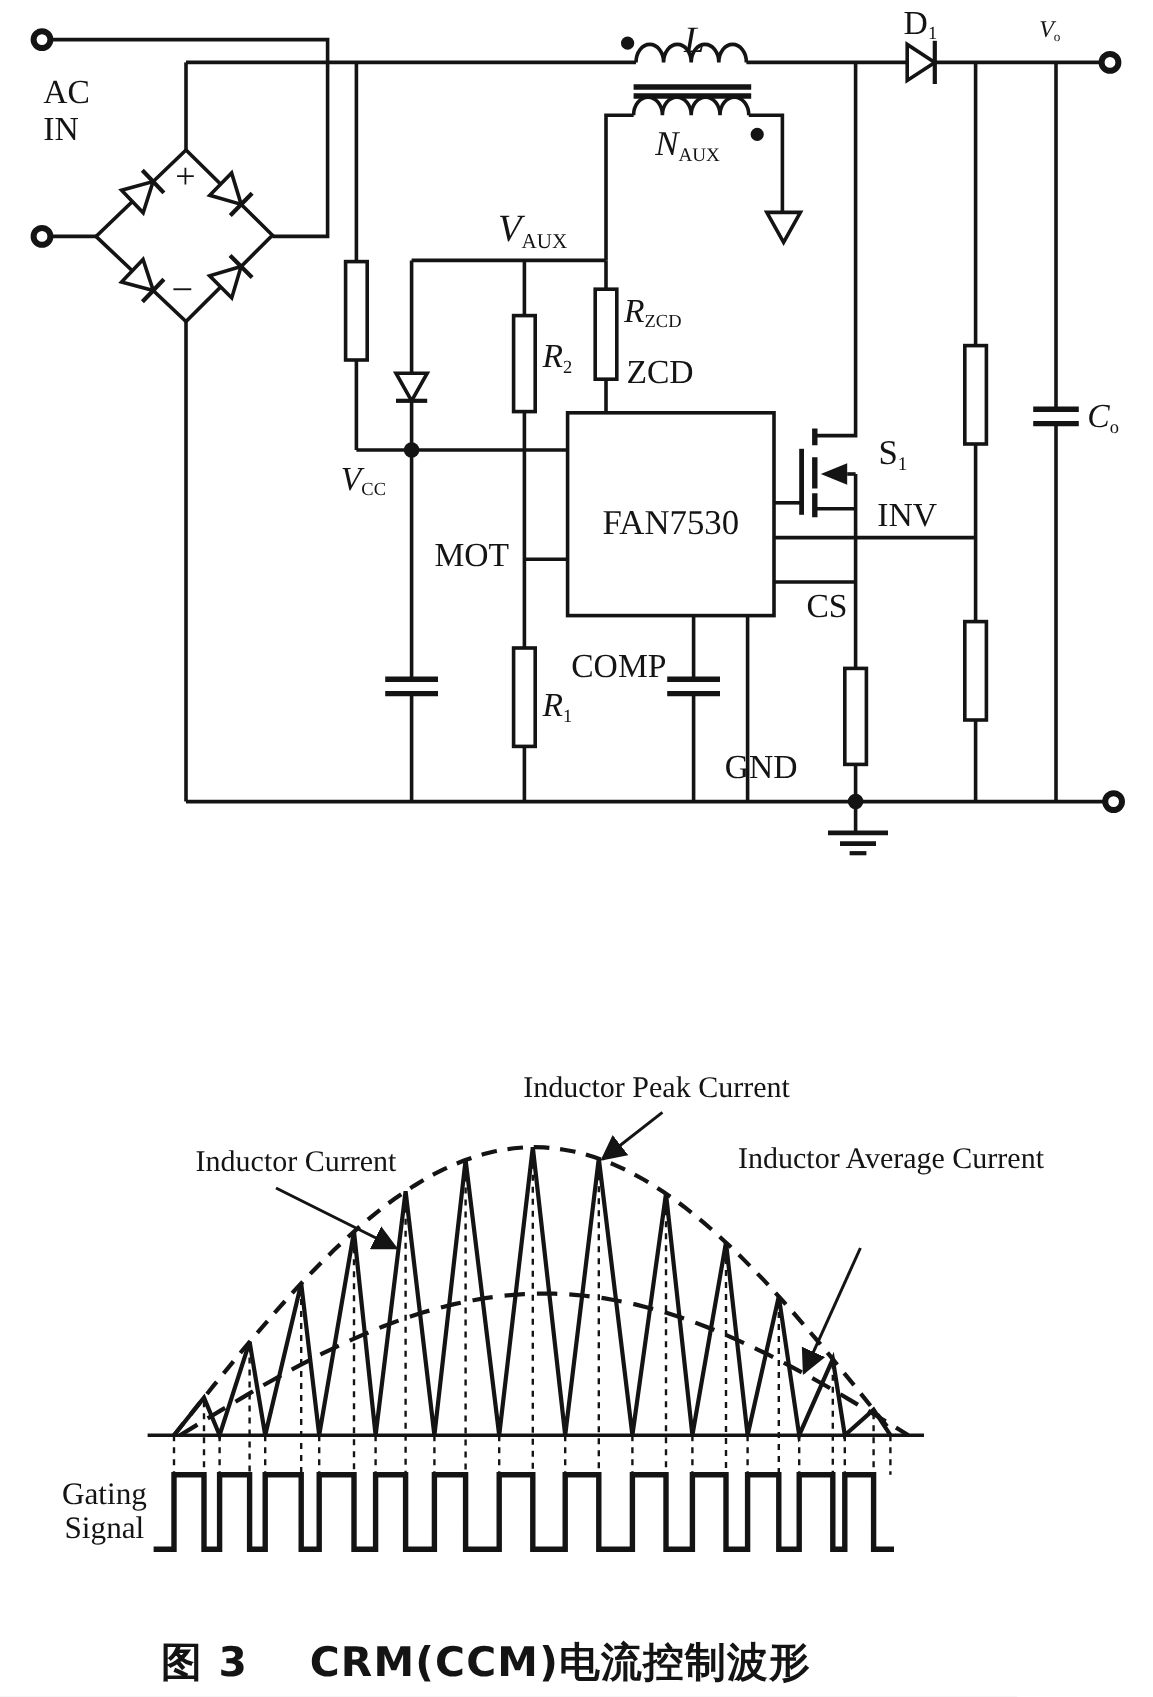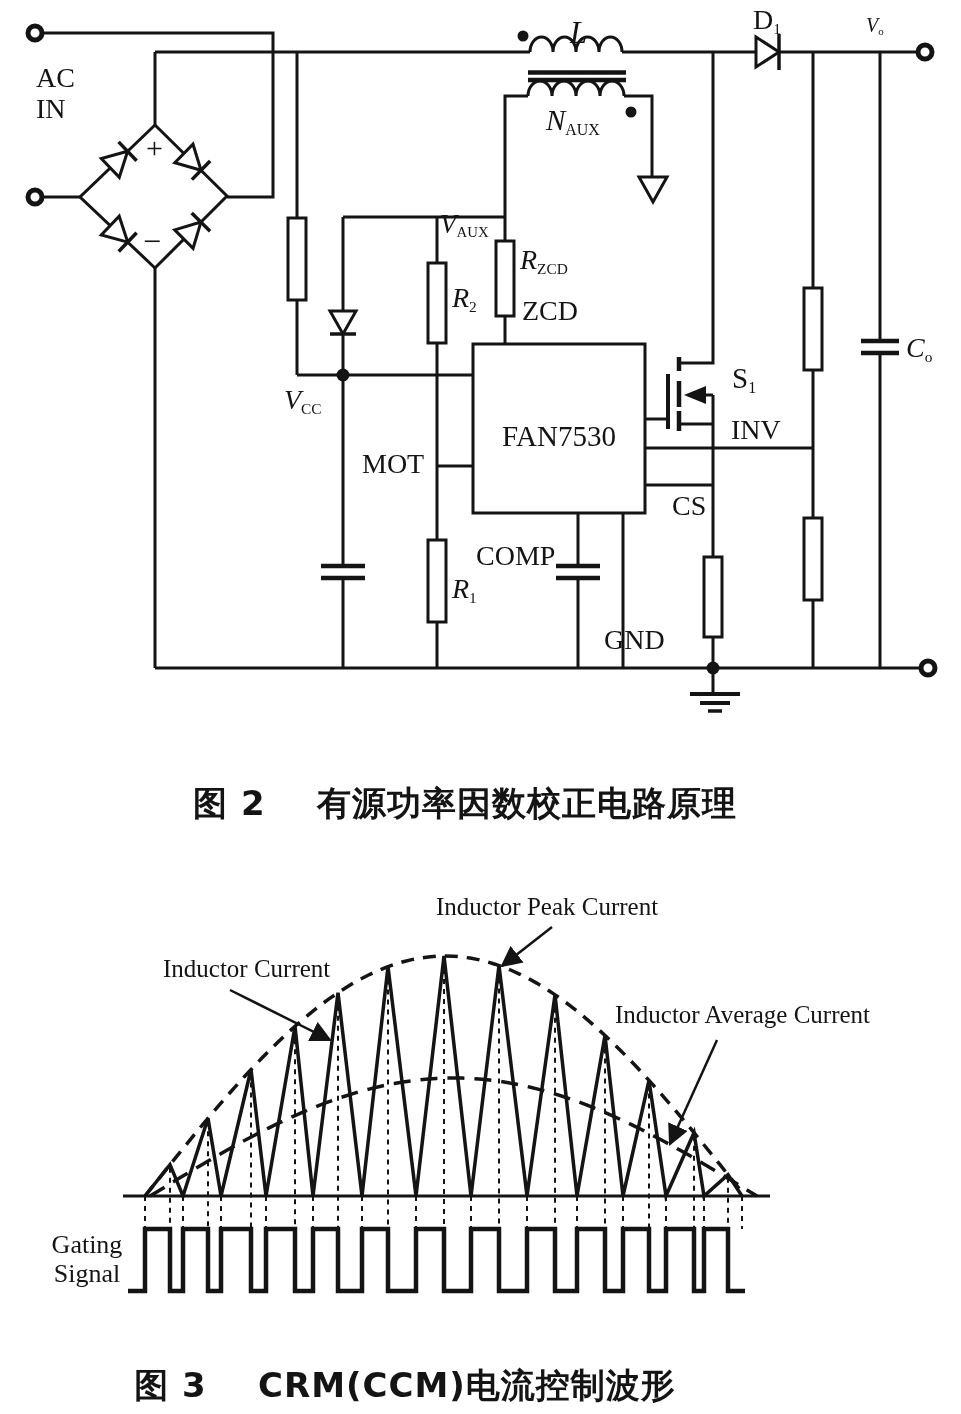--- a/index.html
+++ b/index.html
@@ -189,38 +189,37 @@
         <line class="ann-arrow" x1="717" y1="1040" x2="670" y2="1144" marker-end="url(#arw)"></line>
       </g>
     </g>
   </svg>
 
   <div class="lbl" style="left:36px;top:62px;font-size:28px;"><span>AC</span><br><span>IN</span></div>
   <div class="lbl" style="left:146px;top:131px;font-size:30px;">+</div>
   <div class="lbl" style="left:143px;top:224px;font-size:32px;">−</div>
   <div class="lbl it" style="left:570px;top:16px;font-size:31px;">L</div>
   <div class="lbl" style="left:546px;top:104px;font-size:29px;"><span class="it">N</span><sub>AUX</sub></div>
-  <div class="lbl" style="left:440px;top:173px;font-size:27px;margin-top:36px;"><span class="it">V</span><sub>AUX</sub></div>
+  <div class="lbl" style="left:415px;top:173px;font-size:32px;"><span class="it">V</span><sub>AUX</sub></div>
   <div class="lbl" style="left:753px;top:4px;font-size:28px;"><span>D</span><sub>1</sub></div>
   <div class="lbl" style="left:866px;top:14px;font-size:20px;"><span class="it">V</span><sub>o</sub></div>
   <div class="lbl" style="left:520px;top:244px;font-size:28px;"><span class="it">R</span><sub>ZCD</sub></div>
   <div class="lbl" style="left:522px;top:295px;font-size:28px;">ZCD</div>
   <div class="lbl" style="left:452px;top:282px;font-size:28px;"><span class="it">R</span><sub>2</sub></div>
   <div class="lbl" style="left:452px;top:573px;font-size:28px;"><span class="it">R</span><sub>1</sub></div>
   <div class="lbl" style="left:284px;top:384px;font-size:28px;"><span class="it">V</span><sub>CC</sub></div>
   <div class="lbl" style="left:473px;top:420px;width:172px;text-align:center;font-size:29px;">FAN7530</div>
   <div class="lbl" style="left:362px;top:448px;font-size:28px;">MOT</div>
   <div class="lbl" style="left:476px;top:518px;font-size:28px;margin-top:22px;">COMP</div>
   <div class="lbl" style="left:672px;top:490px;font-size:28px;">CS</div>
   <div class="lbl" style="left:604px;top:624px;font-size:28px;">GND</div>
   <div class="lbl" style="left:731px;top:414px;font-size:28px;">INV</div>
   <div class="lbl" style="left:732px;top:362px;font-size:29px;"><span>S</span><sub>1</sub></div>
   <div class="lbl" style="left:906px;top:332px;font-size:28px;"><span class="it">C</span><sub>o</sub></div>
 
-  <div class="caption" style="left:180px;width:570px;top:781px;">图 2    有源功率因数校正电路原理</div>
 
   <div class="lbl" style="left:436px;top:893px;font-size:25px;">Inductor Peak Current</div>
   <div class="lbl" style="left:136px;top:955px;font-size:25px;margin-left:27px;">Inductor Current</div>
-  <div class="lbl" style="left:615px;top:1001px;font-size:25px;">Inductor Average Current</div>
+  <div class="lbl" style="left:615px;top:952px;font-size:25px;">Inductor Average Current</div>
   <div class="lbl" style="left:44px;top:1230px;width:86px;text-align:center;font-size:26px;"><span>Gating</span><br><span>Signal</span></div>
 
   <div class="caption" style="left:120px;width:570px;top:1363px;">图 3    CRM(CCM)电流控制波形</div>
 </div>
 
 </body></html>

